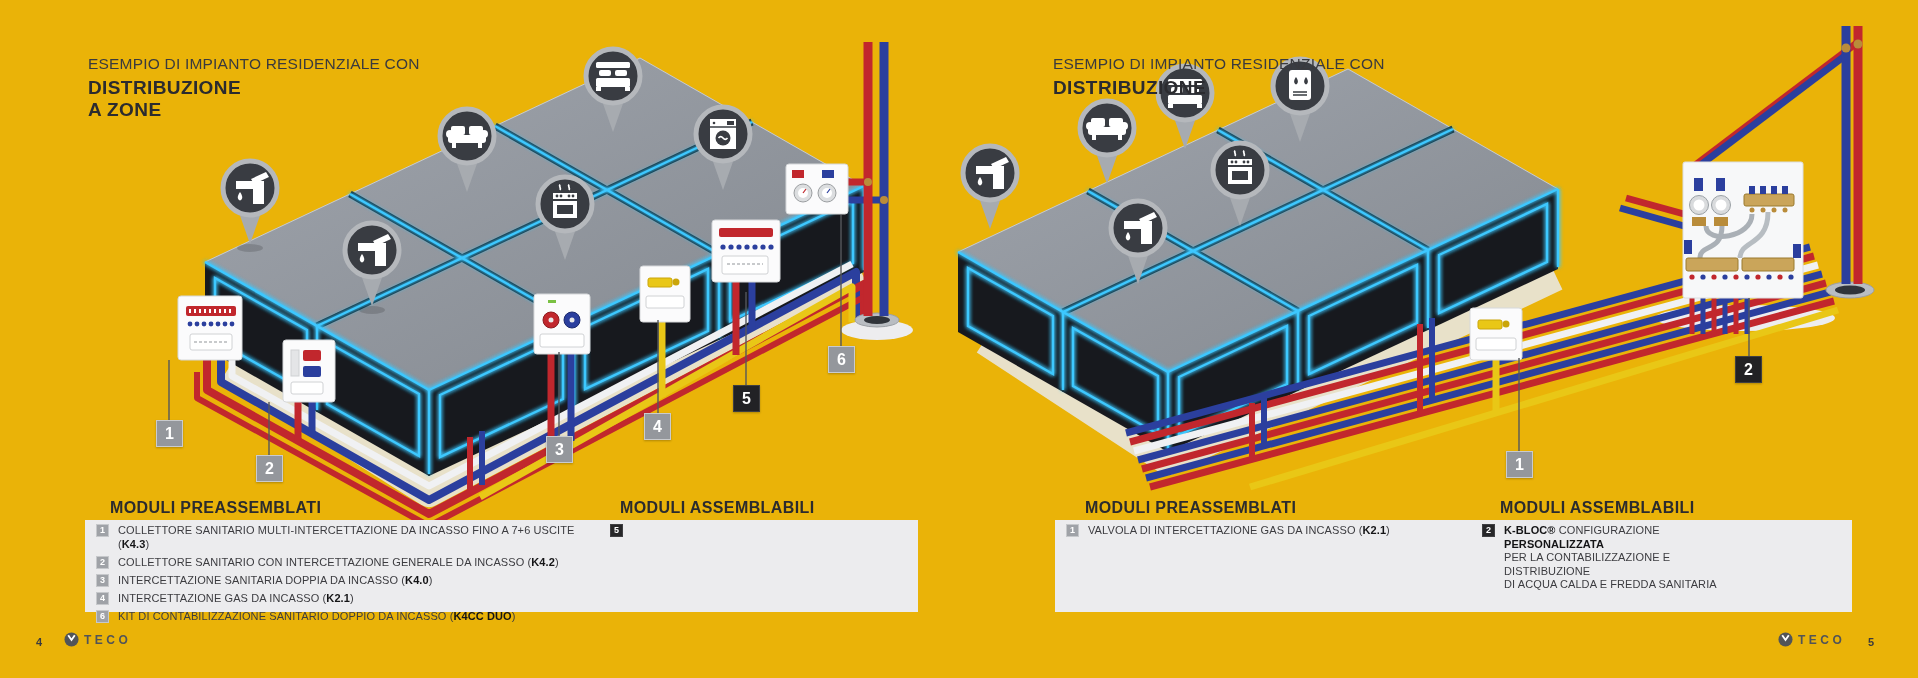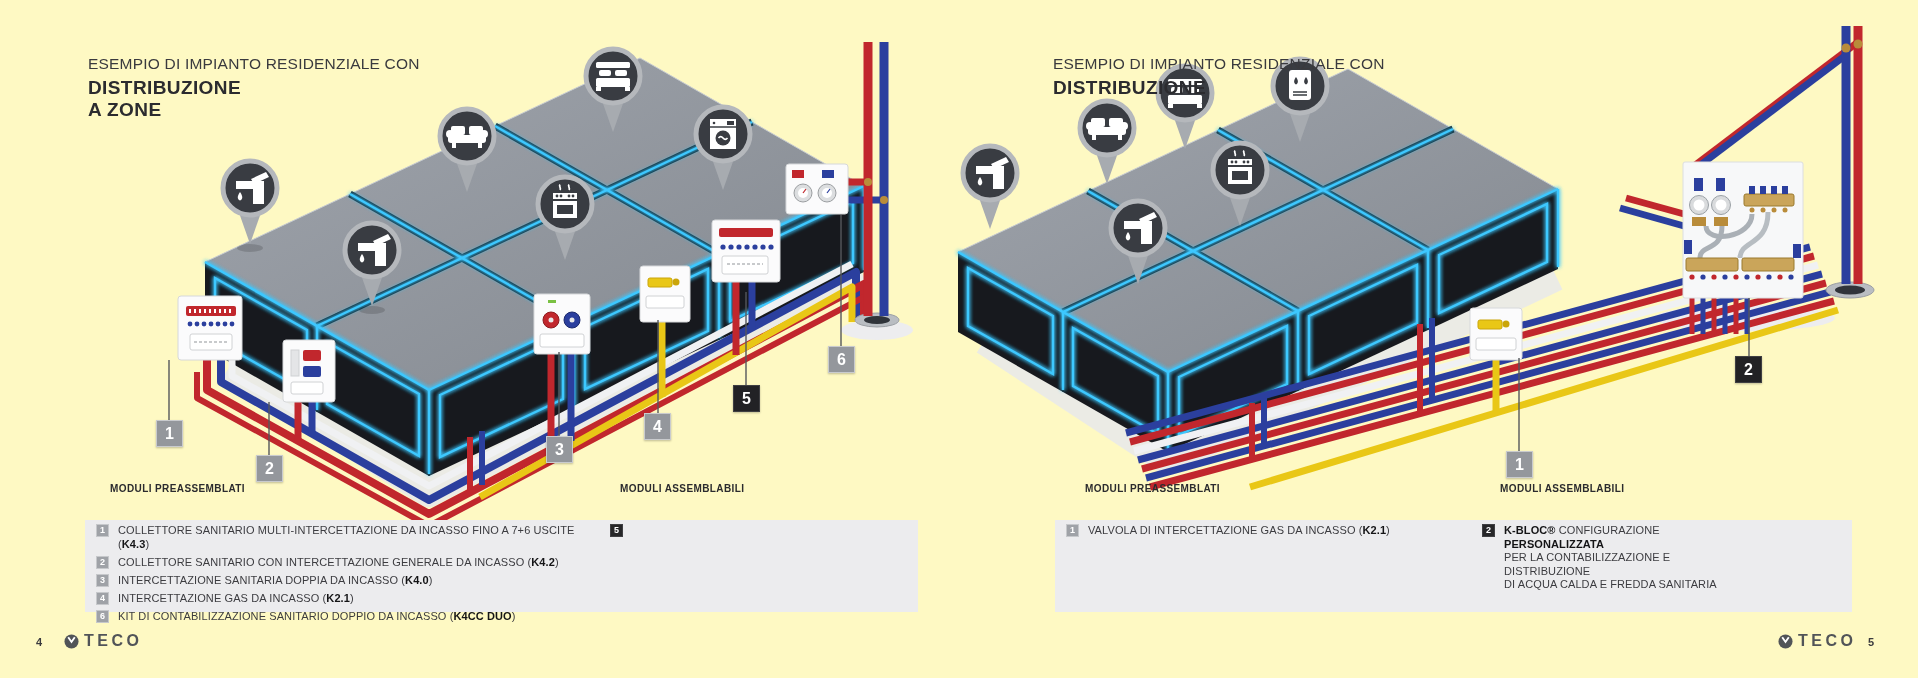--- a/index.html
+++ b/index.html
@@ -1,31 +1,31 @@
 <!DOCTYPE html>
 <html><head>
 <meta charset="utf-8">
 <style>
   html,body{margin:0;padding:0;background:#fff}
-  .canvas{position:relative;width:1918px;height:678px;background:#fef9c3;overflow:hidden;
+  .canvas{position:relative;width:1918px;height:678px;background:#eab308;overflow:hidden;
           font-family:"Liberation Sans",sans-serif;color:#2e2e33}
   .scene{position:absolute;left:0;top:0}
 
   
   .title{position:absolute}
   .title .t1{font-size:15.5px;letter-spacing:.2px;color:#3a3a3e;margin:0 0 4px 0}
   .title .t2,.title .t3{font-size:19px;font-weight:700;letter-spacing:.4px;line-height:1.15;color:#2b2b2f}
   .left-title{left:88px;top:55px}
   .right-title{left:1053px;top:55px}
 
   
   .legend-band{position:absolute;top:520px;height:92px;background:#ececee}
   .band-left{left:85px;width:833px}
   .band-right{left:1055px;width:797px}
-  .lg-title{position:absolute;top:483px;font-size:10px;font-weight:700;color:#2b2b2e;letter-spacing:.4px}
+  .lg-title{position:absolute;top:499px;font-size:16px;font-weight:700;color:#2b2b2e;letter-spacing:.4px}
   .t-l-pre{left:110px}.t-l-asm{left:620px}.t-r-pre{left:1085px}.t-r-asm{left:1500px}
   .lg-col{position:absolute}
   .col-l-pre{left:96px;top:524px;width:480px}
   .col-l-asm{left:610px;top:524px;width:200px}
   .col-r-pre{left:1066px;top:524px;width:430px}
   .col-r-asm{left:1482px;top:524px;width:260px}
   .lg-row{display:flex;align-items:flex-start;margin-bottom:4.5px}
   .lg-num{flex:0 0 13px;width:13px;height:13px;background:#9fa2a7;border:1px solid #c6c8cb;
           box-sizing:border-box;color:#fff;font-size:9px;font-weight:700;line-height:11px;
           text-align:center;margin-right:9px}
@@ -41,21 +41,21 @@
            text-align:center;box-shadow:0 1px 2px rgba(0,0,0,.25)}
   .d-badge.dark{background:#222225;border-color:#3f3f42}
 
   
   .pg-num{position:absolute;font-size:11px;font-weight:700;color:#3b3b3e}
   .pg-left{left:36px;top:636px}
   .pg-right{left:1868px;top:636px}
   .brand{position:absolute;display:flex;align-items:center;gap:5px}
   .brand-left{left:64px;top:632px}
   .brand-right{left:1778px;top:632px}
-  .brand .bt{font-size:16px;font-weight:700;letter-spacing:3.5px;color:#515458}
+  .brand .bt{font-size:12px;font-weight:700;letter-spacing:3.5px;color:#515458}
 </style>
 </head>
 <body>
 
 <div class="canvas">
 
 <svg class="scene" width="1918" height="678" viewBox="0 0 1918 678">
   <defs>
     <linearGradient id="roofG" x1="0" y1="0" x2="1" y2="1">
       <stop offset="0" stop-color="#a0a5ad"></stop>

